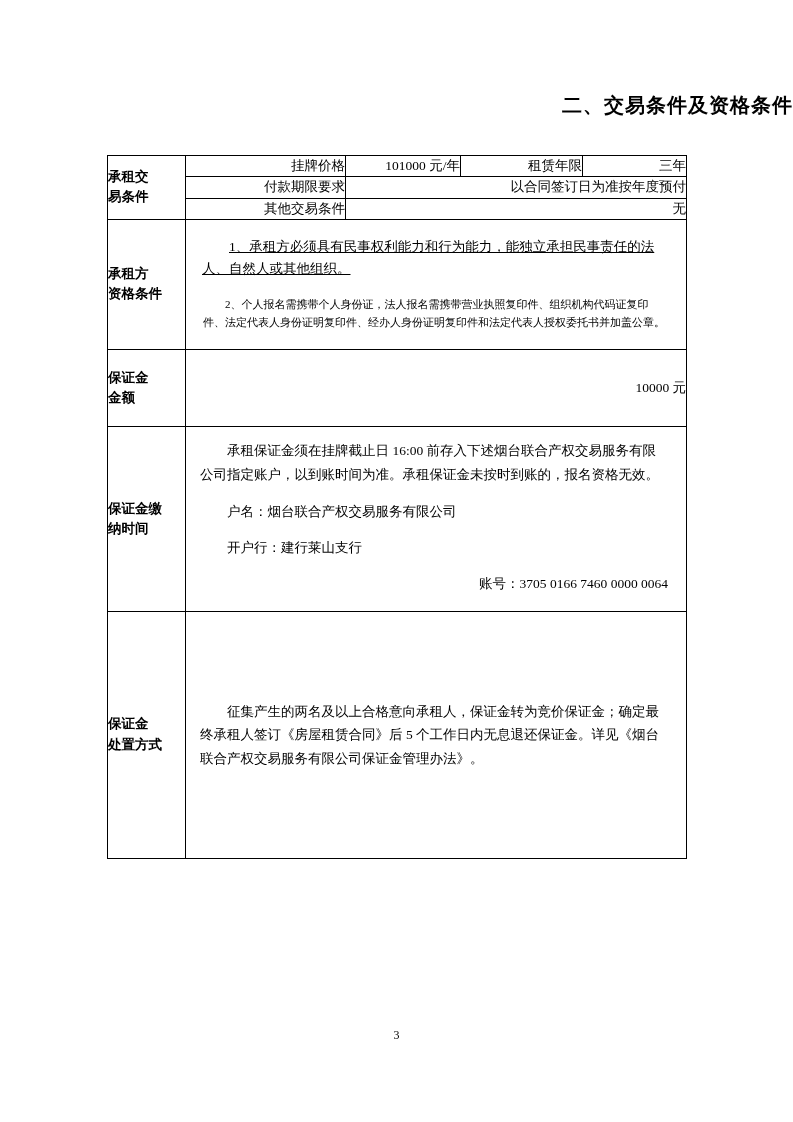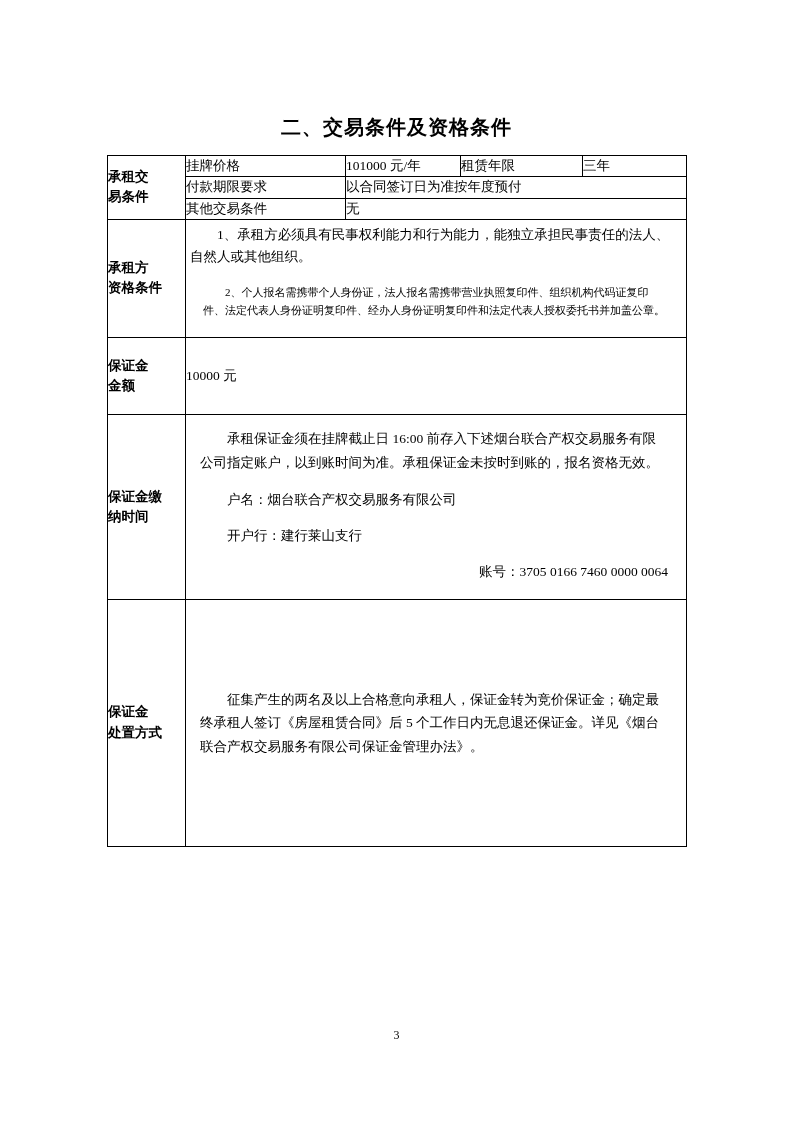--- a/index.html
+++ b/index.html
@@ -17,23 +17,23 @@
   .page {
     position: absolute;
     left: 0; top: 0;
     width: 793px;
     height: 1122px;
     box-sizing: border-box;
   }
   .doc-title {
     position: absolute;
     left: 0;
-    top: 114px;
-    width: 793px;
-    text-align: center;
+    top: 92px;
+    width: 793px;
+    text-align: right;
     font-size: 20px;
     font-weight: bold;
     letter-spacing: 1px;
     font-family: "Liberation Serif", "DejaVu Serif", serif;
   }
   table.main {
     position: absolute;
     left: 107px;
     top: 155px;
     width: 579px;
@@ -48,31 +48,32 @@
     line-height: 1.5;
   }
   .lbl {
     text-align: left;
     font-weight: bold;
     padding: 6px 4px;
     font-size: 13.5px;
     line-height: 1.45;
   }
   .ctr {
-    text-align: left;
+    text-align: right;
     padding: 6px 4px;
   }
   .cell-pad {
     padding: 8px 12px 10px 12px;
   }
   .para {
     text-indent: 2em;
-    margin: 4px;
+    margin: 16px;
     font-size: 13.5px;
     line-height: 1.62;
+    text-decoration: underline;
   }
   .para2 {
     text-indent: 2em;
     margin: 17px;
     font-size: 11px;
     line-height: 1.62;
   }
   .deposit-block {
     padding: 12px 14px 14px 14px;
   }

